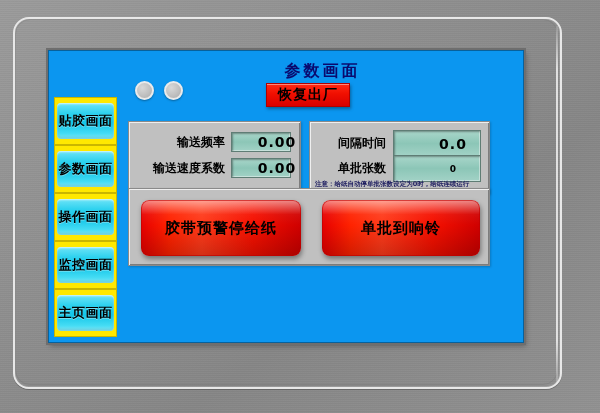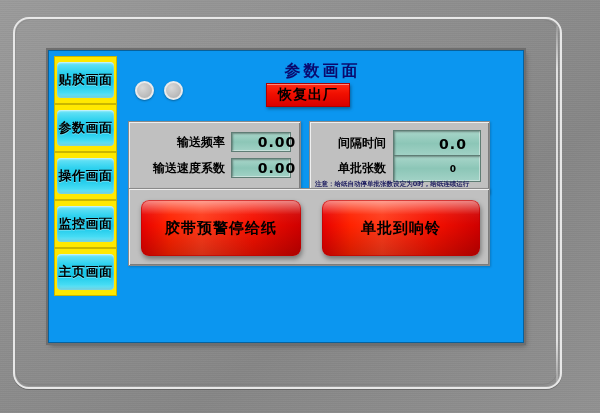--- a/index.html
+++ b/index.html
@@ -40,21 +40,21 @@
   #screen{
     position:absolute;left:48px;top:50px;width:476px;height:293px;
     background:#0b96f0;
     box-shadow:inset 0 0 0 1px rgba(0,0,0,.35), 0 0 0 2px #6e6e6e, 2px 3px 5px rgba(0,0,0,.3);
     overflow:hidden;
   }
 
   
   #sidebar{
     position:absolute;left:0;top:0;width:73px;height:293px;
-    display:flex;flex-direction:column;justify-content:flex-start;
+    display:flex;flex-direction:column;justify-content:flex-end;
     padding:6px 0 6px 0;box-sizing:border-box;
   }
   .nav-btn{
     position:relative;margin:0 4px 0 6px;height:48px;
     background:#ffe800;
     border:1px solid #c9b600;
     box-sizing:border-box;
     display:flex;align-items:center;justify-content:center;
     cursor:pointer;
   }

